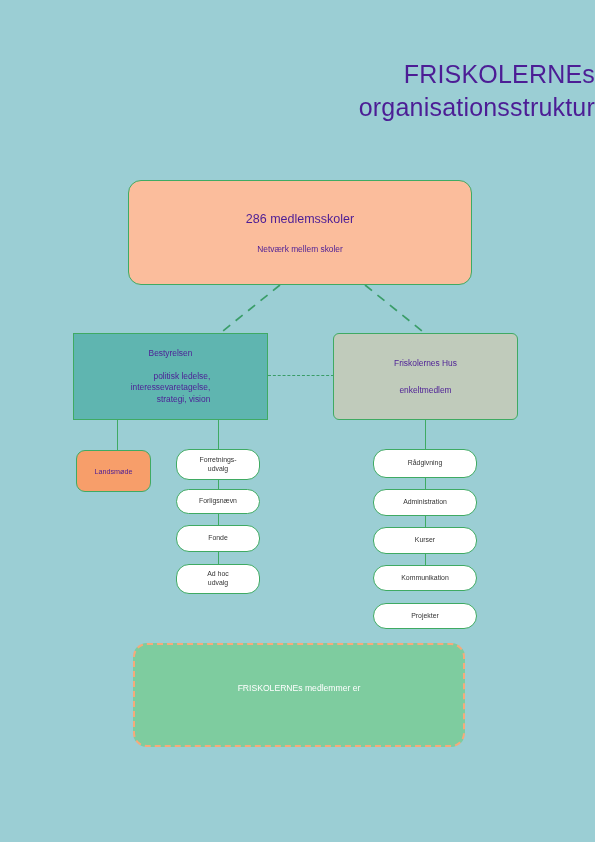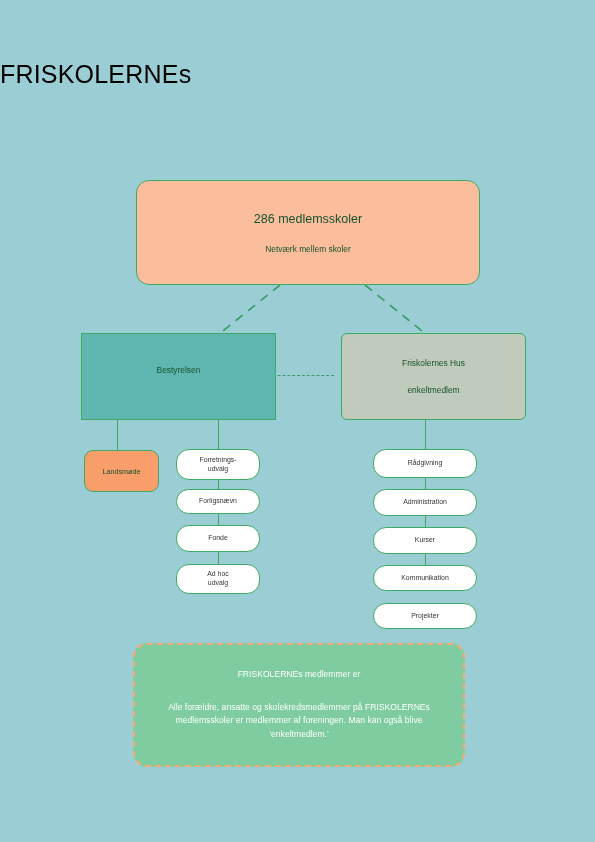--- a/index.html
+++ b/index.html
@@ -20,42 +20,41 @@
     width: 595px;
     height: 842px;
   }
 
   
   .title {
     position: absolute;
     left: 0;
     top: 58px;
     width: 595px;
-    text-align: left;
-    color: #000000;
+    text-align: right;
+    color: #4c1d95;
     font-size: 25px;
     line-height: 33px;
     font-weight: normal;
     letter-spacing: 0.2px;
   }
   .title .line1 { display: block; }
   .title .line2 { display: block; }
 
   
   .node {
     position: absolute;
     box-sizing: border-box;
     border: 1.6px solid #3faa63;
     display: flex;
     flex-direction: column;
     align-items: center;
     justify-content: center;
     text-align: center;
-    color: #14532d;
-    margin-left: 8px;
+    color: #4c1d95;
   }
 
   .node .heading {
     display: block;
   }
   .node .sub {
     display: block;
     text-align: right;
   }
 
@@ -155,21 +154,21 @@
     position: absolute;
     transform-origin: 0 0;
   }
 
   
   .box-members {
     position: absolute;
     left: 133px;
     top: 643px;
     width: 332px;
-    height: 124px;
+    height: 104px;
     box-sizing: border-box;
     background: #7ecc9f;
     border: 2.4px dashed #f7a97a;
     border-radius: 14px;
     display: flex;
     flex-direction: column;
     align-items: center;
     justify-content: center;
     text-align: center;
     color: #ffffff;
@@ -185,20 +184,21 @@
     padding: 0 22px;
   }
 </style>
 </head>
 <body>
 
 <div id="canvas">
 
   <div class="title">
     <span class="line1">FRISKOLERNEs</span>
+    <span class="line2">organisationsstruktur</span>
   </div>
 
   <svg class="dash-diag" style="left:170px; top:282px; width:120px; height:56px;" viewBox="0 0 120 56">
     <line x1="110" y1="3" x2="48" y2="53" stroke="#3a9d68" stroke-width="1.7" stroke-dasharray="9 7" fill="none"></line>
   </svg>
 
   <svg class="dash-diag" style="left:355px; top:282px; width:120px; height:56px;" viewBox="0 0 120 56">
     <line x1="10" y1="3" x2="72" y2="53" stroke="#3a9d68" stroke-width="1.7" stroke-dasharray="9 7" fill="none"></line>
   </svg>
 
@@ -216,20 +216,21 @@
   <div class="conn conn-v" style="left:425px; top:516px; height:11px;"></div>
   <div class="conn conn-v" style="left:425px; top:554px; height:11px;"></div>
 
   <div class="node box-top">
     <span class="heading">286 medlemsskoler</span>
     <span class="sub">Netværk mellem skoler</span>
   </div>
 
   <div class="node box-board">
     <span class="heading">Bestyrelsen</span>
+    <span class="sub multiline">politisk ledelse,<br>interessevaretagelse,<br>strategi, vision</span>
   </div>
 
   <div class="node box-house">
     <span class="heading">Friskolernes Hus</span>
     <span class="sub">enkeltmedlem</span>
   </div>
 
   <div class="node box-landsmode">
     <span>Landsmøde</span>
   </div>
@@ -258,16 +259,15 @@
   </div>
   <div class="pill" style="left:373px; top:565px; width:104px; height:26px;">
     <span class="multiline">Kommunikation</span>
   </div>
   <div class="pill" style="left:373px; top:603px; width:104px; height:26px;">
     <span class="multiline">Projekter</span>
   </div>
 
   <div class="box-members">
     <span class="heading">FRISKOLERNEs medlemmer er</span>
-    <span class="sub">Alle forældre, ansatte og skolekredsmedlemmer på FRISKOLERNEs medlemsskoler er medlemmer af foreningen. Man kan også blive ‘enkeltmedlem.’</span>
   </div>
 
 </div>
 
 </body></html>

